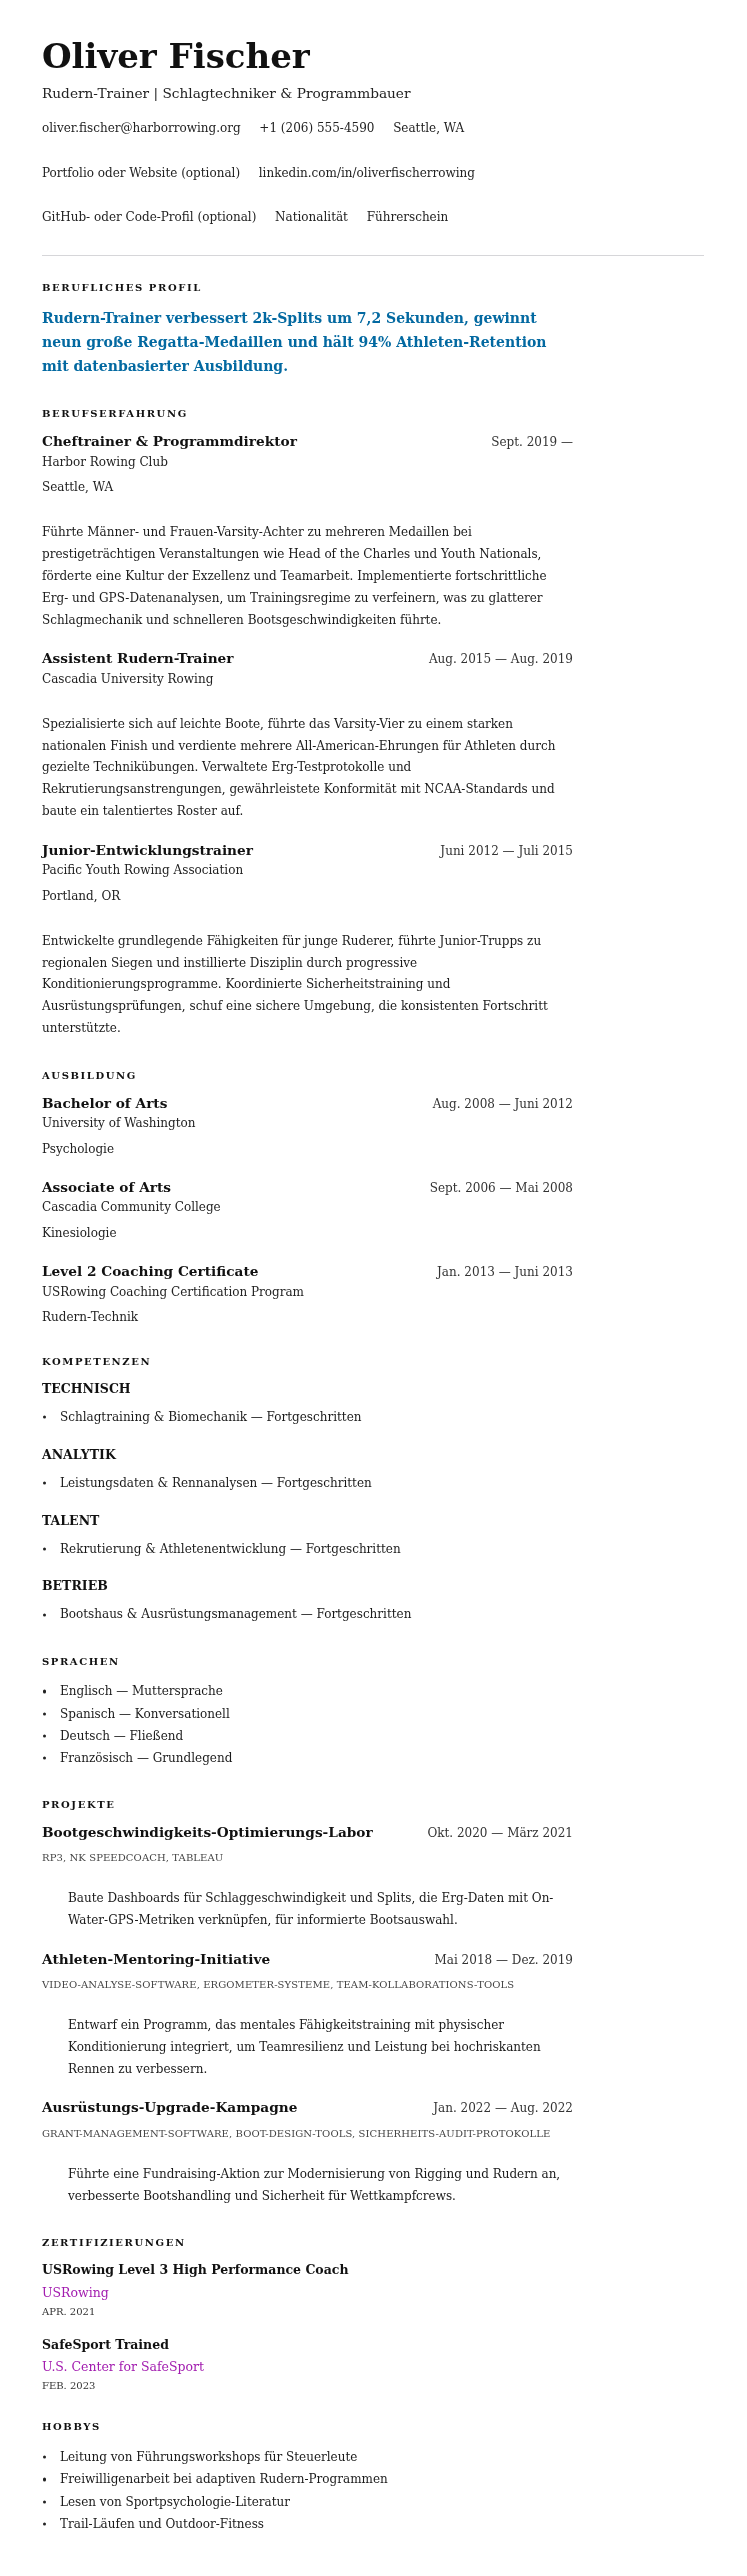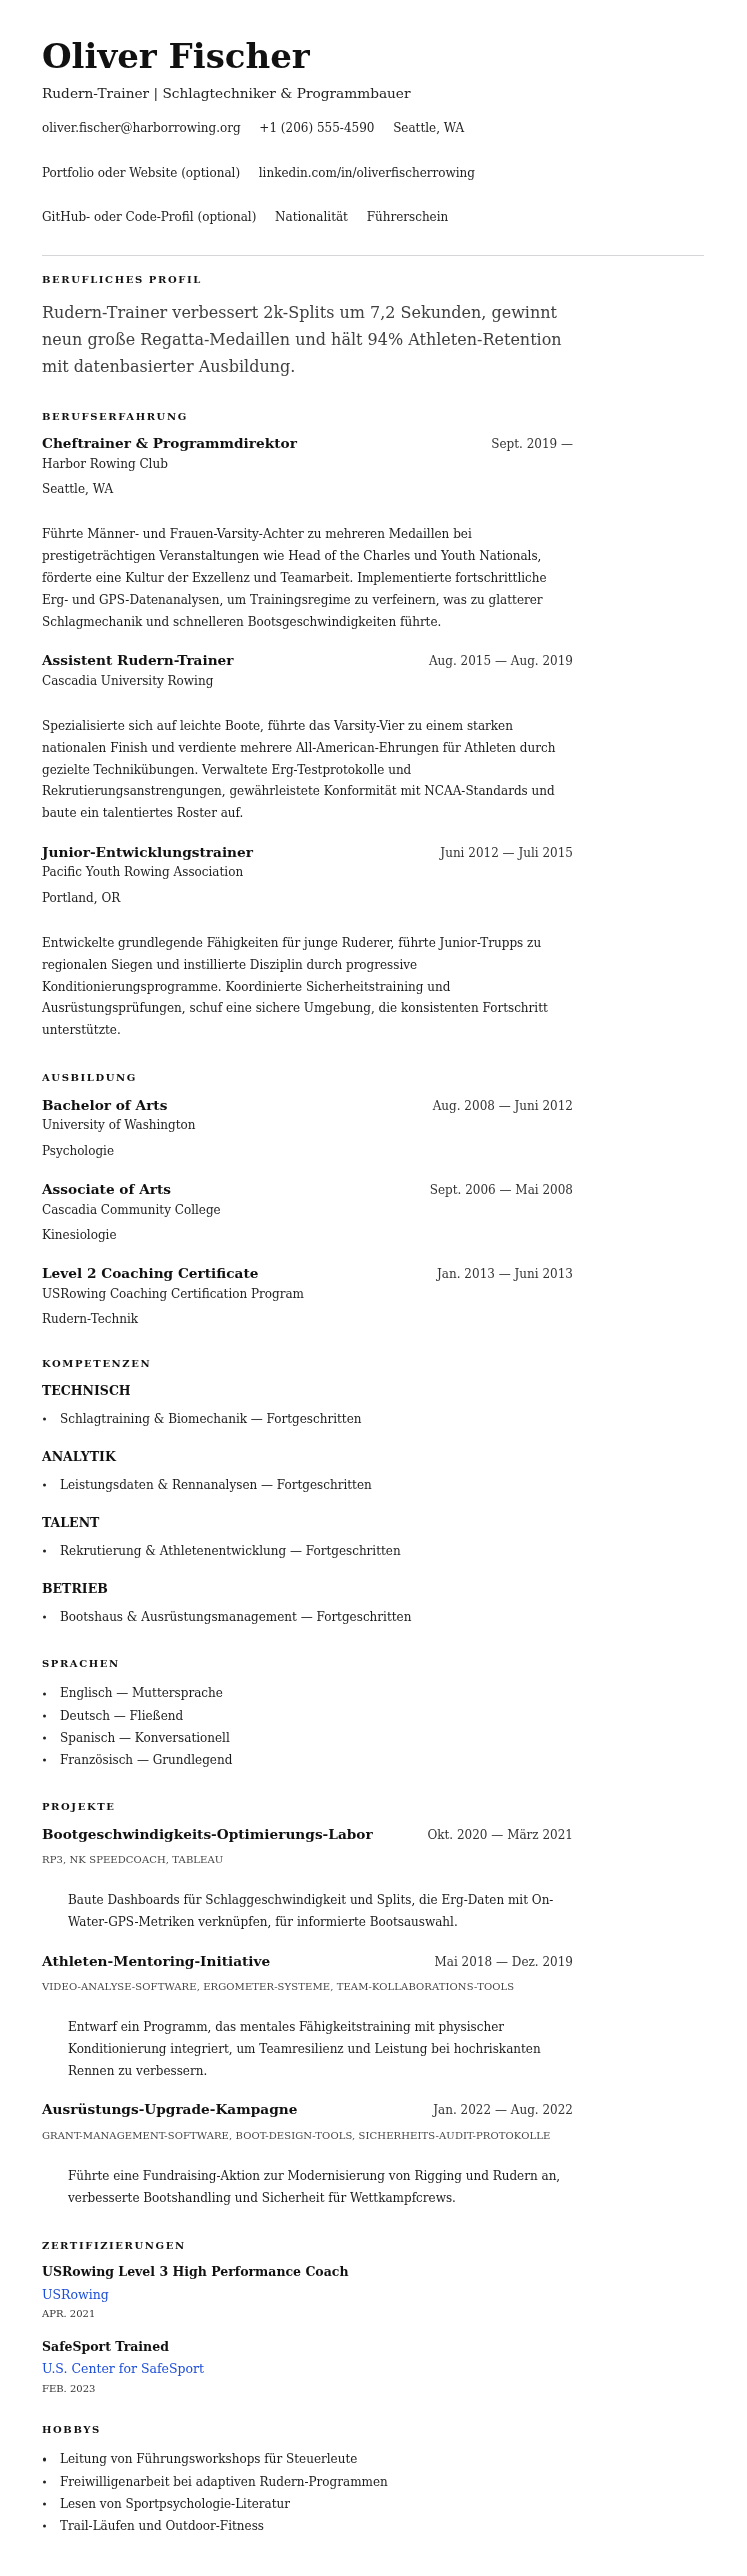--- a/index.html
+++ b/index.html
@@ -45,25 +45,26 @@
     }
     .section-title {
       font-size: 10px;
       font-weight: bold;
       letter-spacing: 1.6px;
       text-transform: uppercase;
       color: #111111;
       margin-top: 30px;
       margin-bottom: 13.7px;
     }
-    .section-title.first { margin-top: 18px; }
+    .section-title.first { margin-top: 26px; }
     .profile-text {
-      font-size: 16px;
+      font-size: 14px;
       line-height: 1.7;
-      color: #404040;
+      color: #0369a1;
+      font-weight: bold;
     }
     .entry { margin-bottom: 18.7px; }
     .entry-head {
       display: flex;
       justify-content: space-between;
       align-items: baseline;
     }
     .entry-title {
       font-size: 13.7px;
       font-weight: bold;
@@ -141,21 +142,21 @@
       margin-left: 26px;
     }
     .cert-entry { margin-bottom: 20px; }
     .cert-title {
       font-size: 12.5px;
       font-weight: bold;
       color: #111111;
     }
     .cert-org {
       font-size: 12.5px;
-      color: #1d4ed8;
+      color: #a21caf;
       margin-top: 7.5px;
     }
     .cert-date {
       font-size: 10px;
       color: #333333;
       text-transform: uppercase;
       margin-top: 6.2px;
     }
     .hobby-list { margin-top: 15px; }
   </style>
@@ -275,22 +276,22 @@
     <div class="skill-cat">Betrieb</div>
     <ul class="bullets">
       <li>Bootshaus &amp; Ausrüstungsmanagement — Fortgeschritten</li>
     </ul>
   </section>
 
   <section>
     <h2 class="section-title">Sprachen</h2>
     <ul class="bullets lang-list">
       <li>Englisch — Muttersprache</li>
+      <li>Spanisch — Konversationell</li>
       <li>Deutsch — Fließend</li>
-      <li>Spanisch — Konversationell</li>
       <li>Französisch — Grundlegend</li>
     </ul>
   </section>
 
   <section>
     <h2 class="section-title">Projekte</h2>
 
     <div class="proj-entry">
       <div class="entry-head">
         <div class="entry-title">Bootgeschwindigkeits-Optimierungs-Labor</div>

